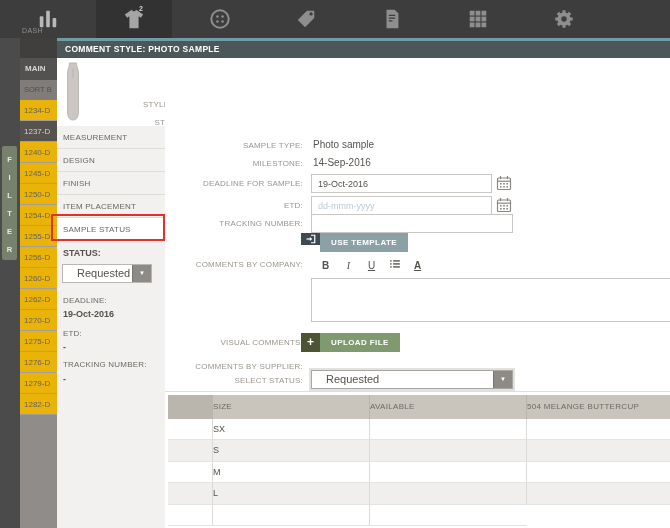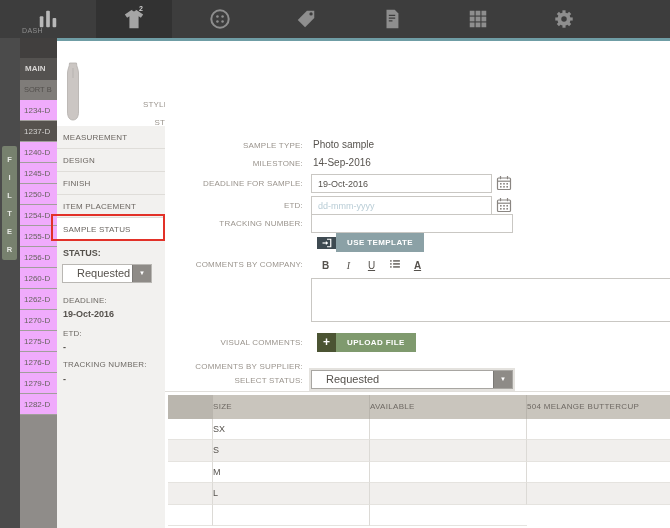--- a/index.html
+++ b/index.html
@@ -21,21 +21,21 @@
   .sidebar { position:absolute; left:0; top:38px; width:57px; bottom:0; background:#8f8c89; z-index:1; }
   .side-strip { position:absolute; left:0; top:0; width:20px; height:100%; background:#4b4b4b; }
   .filter-tab { position:absolute; left:2px; top:108px; width:15px; height:114px; background:#77816e; border-radius:2px;
     color:#e8eae6; font-size:7.5px; font-weight:bold; text-align:center; padding-top:5px; line-height:18px; }
   .side-top { position:absolute; left:20px; top:0; width:37px; height:20px; background:#413f3e; }
   .side-main { position:absolute; left:20px; top:20px; width:37px; height:22px; background:#545250;
     color:#d8d6d4; font-size:8px; font-weight:bold; line-height:22px; padding-left:5px; overflow:hidden; white-space:nowrap; }
   .side-sort { position:absolute; left:20px; top:42px; width:37px; height:20px; background:#7f7c79;
     color:#524f4c; font-size:7.5px; line-height:20px; padding-left:4px; overflow:hidden; white-space:nowrap; }
   .side-list { position:absolute; left:20px; top:62px; width:37px; }
-  .side-item { height:21px; line-height:21px; background:#f0abfc; color:#66625e; font-size:8px;
+  .side-item { height:21px; line-height:21px; background:#eab308; color:#66625e; font-size:8px;
     padding-left:4px; border-bottom:1px solid #a19e9b; overflow:hidden; white-space:nowrap; }
   .side-item.sel { background:#56524e; color:#d3d1cf; }
   
   .modal { position:absolute; left:57px; top:38px; right:0; bottom:0; background:#fff;
     border-top:3px solid #6f9da5; z-index:10; }
   .modal-header { position:absolute; left:0; top:0; right:0; height:17px; background:#4d5759; }
   .modal-title { color:#fff; font-size:8.5px; font-weight:bold; letter-spacing:.3px; line-height:17px; padding-left:8px; }
   
   .info { position:absolute; left:0; top:17px; right:0; height:68px; background:#fff; }
   .thumb { position:absolute; left:5px; top:4px; width:22px; height:60px; }
@@ -57,21 +57,21 @@
   .nav-ddl { left:5px; top:138px; width:90px; height:19px; }
   
   .form { position:absolute; left:108px; top:17px; right:0; bottom:0; background:#fff; }
   .flabel { position:absolute; left:0; width:140px; text-align:right; font-size:8px; color:#9a948d;
     letter-spacing:.2px; padding-right:2px; white-space:nowrap; }
   .fvalue { position:absolute; left:148px; font-size:10px; color:#57534e; }
   .finput { position:absolute; left:146px; width:181px; height:19px; border:1px solid #c9c7c3;
     font-size:9px; color:#55514c; padding:0 6px; font-family:"Liberation Sans",sans-serif; background:#fff; }
   .finput::placeholder { color:#b9cdd6; }
   .cal { position:absolute; left:331px; width:16px; height:16px; }
-  .btn { position:absolute; left:152px; height:19px; display:flex; align-items:center; }
+  .btn { position:absolute; left:136px; height:19px; display:flex; align-items:flex-start; }
   .btn .ibox { width:19px; display:flex; align-items:center; justify-content:center; }
   .btn .blabel { color:#fff; font-size:8px; font-weight:bold; letter-spacing:.4px; padding:0 11px; line-height:19px; }
   .btn-template .ibox { background:#3e4a51; }
   .btn-template .blabel { background:#8ba1a6; }
   .btn-upload .ibox { background:#4b5433; color:#fff; font-size:12px; font-weight:bold; line-height:19px; text-align:center; }
   .btn-upload .blabel { background:#7f9a6e; }
   .etoolbar { position:absolute; left:155px; top:200px; height:14px; display:flex; gap:12px; align-items:center; }
   .ebtn { font-size:10px; color:#55514c; width:11px; text-align:center; }
   .eb-b { font-weight:bold; }
   .eb-i { font-style:italic; font-family:"Liberation Serif",serif; }
@@ -195,20 +195,23 @@
       <div class="side-item">1262-D</div>
       <div class="side-item">1270-D</div>
       <div class="side-item">1275-D</div>
       <div class="side-item">1276-D</div>
       <div class="side-item">1279-D</div>
       <div class="side-item">1282-D</div>
     </div>
 </div>
 
 <div class="modal">
+  <div class="modal-header">
+    <div class="modal-title">COMMENT STYLE: PHOTO SAMPLE</div>
+  </div>
 
   <div class="info">
     <div class="thumb">
       <svg viewBox="0 0 22 60">
           <path d="M7.5 1 L14.5 1 C14.5 5 16.5 7 16.5 11 L16.5 50 C16.5 55 14.5 58 11 58 C7.5 58 5.5 55 5.5 50 L5.5 11 C5.5 7 7.5 5 7.5 1 Z" fill="#cbc6c3" stroke="#b3aeab" stroke-width="0.8"></path>
           <line x1="11" y1="6" x2="11" y2="16" stroke="#b3aeab" stroke-width="0.8"></line>
         </svg>
     </div>
     <span class="ilabel" style="left:21px;top:24px">BRAND:</span>
     <span class="ivalue" style="left:148px;top:22px">Demo brand</span>

